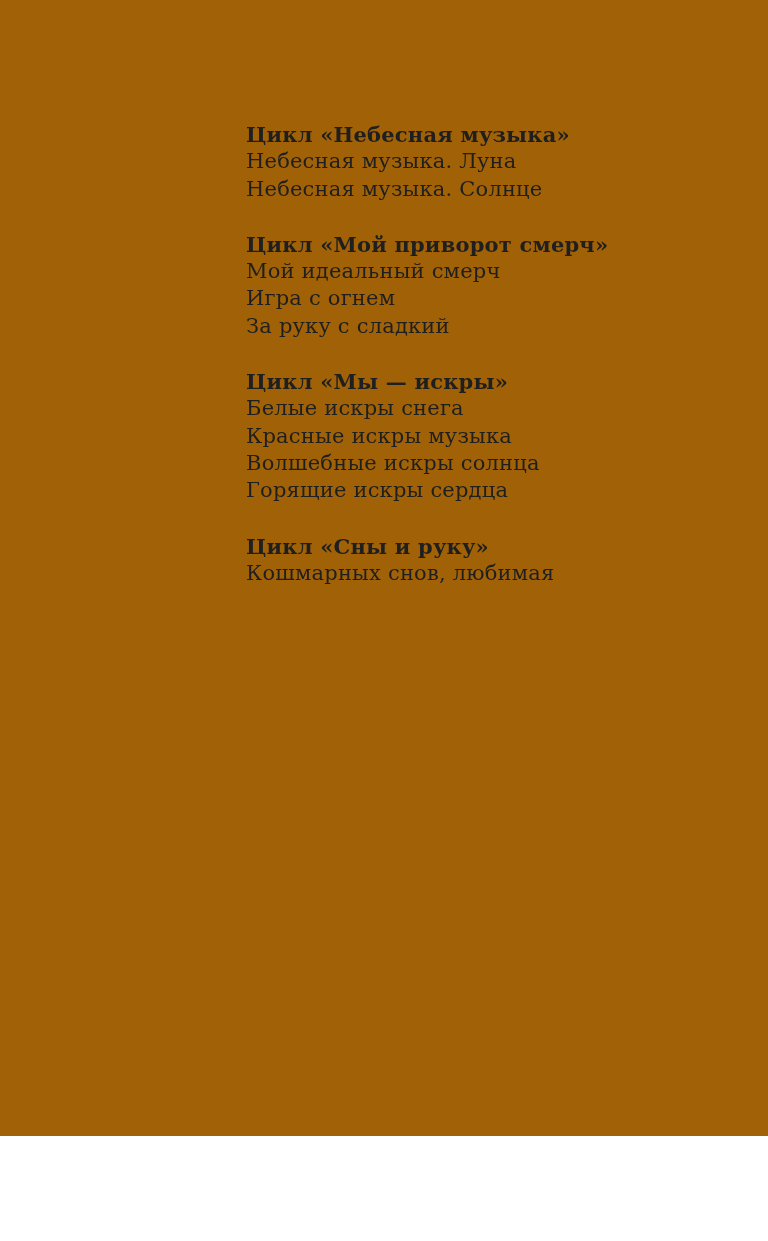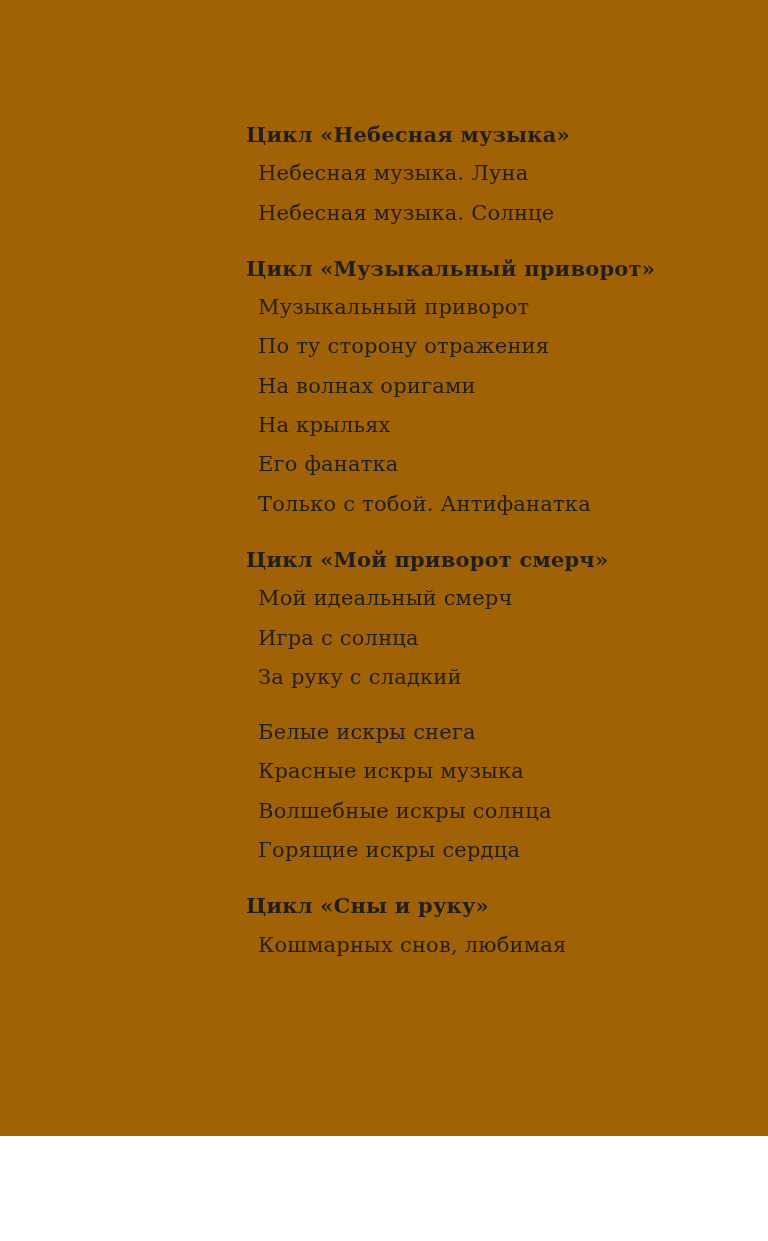--- a/index.html
+++ b/index.html
@@ -27,55 +27,47 @@
   }
   .section { margin: 0; padding: 0; }
   .section + .section { margin-top: 28px; }
   .cycle-heading {
     margin: 0;
     font-size: 21px;
     font-weight: bold;
     line-height: 27.3px;
   }
   .book-line {
-    margin: 12px;
+    margin: 0;
     font-weight: normal;
   }
 </style>
 </head>
 <body>
 
 <div class="page">
   <div class="content">
 
     <div class="section">
       <h2 class="cycle-heading">Цикл «Небесная музыка»</h2>
       <div class="book-line">Небесная музыка. Луна</div>
       <div class="book-line">Небесная музыка. Солнце</div>
     </div>
 
-    <div class="section">
-      <h2 class="cycle-heading">Цикл «Музыкальный приворот»</h2>
-      <div class="book-line">Музыкальный приворот</div>
-      <div class="book-line">По ту сторону отражения</div>
-      <div class="book-line">На волнах оригами</div>
-      <div class="book-line">На крыльях</div>
-      <div class="book-line">Его фанатка</div>
-      <div class="book-line">Только с тобой. Антифанатка</div>
-    </div>
 
     <div class="section">
       <h2 class="cycle-heading">Цикл «Мой приворот смерч»</h2>
       <div class="book-line">Мой идеальный смерч</div>
-      <div class="book-line">Игра с солнца</div>
+      <div class="book-line">Игра с огнем</div>
       <div class="book-line">За руку с сладкий</div>
     </div>
 
 
     <div class="section">
+      <h2 class="cycle-heading">Цикл «Мы — искры»</h2>
       <div class="book-line">Белые искры снега</div>
       <div class="book-line">Красные искры музыка</div>
       <div class="book-line">Волшебные искры солнца</div>
       <div class="book-line">Горящие искры сердца</div>
     </div>
 
     <div class="section">
       <h2 class="cycle-heading">Цикл «Сны и руку»</h2>
       <div class="book-line">Кошмарных снов, любимая</div>
     </div>

